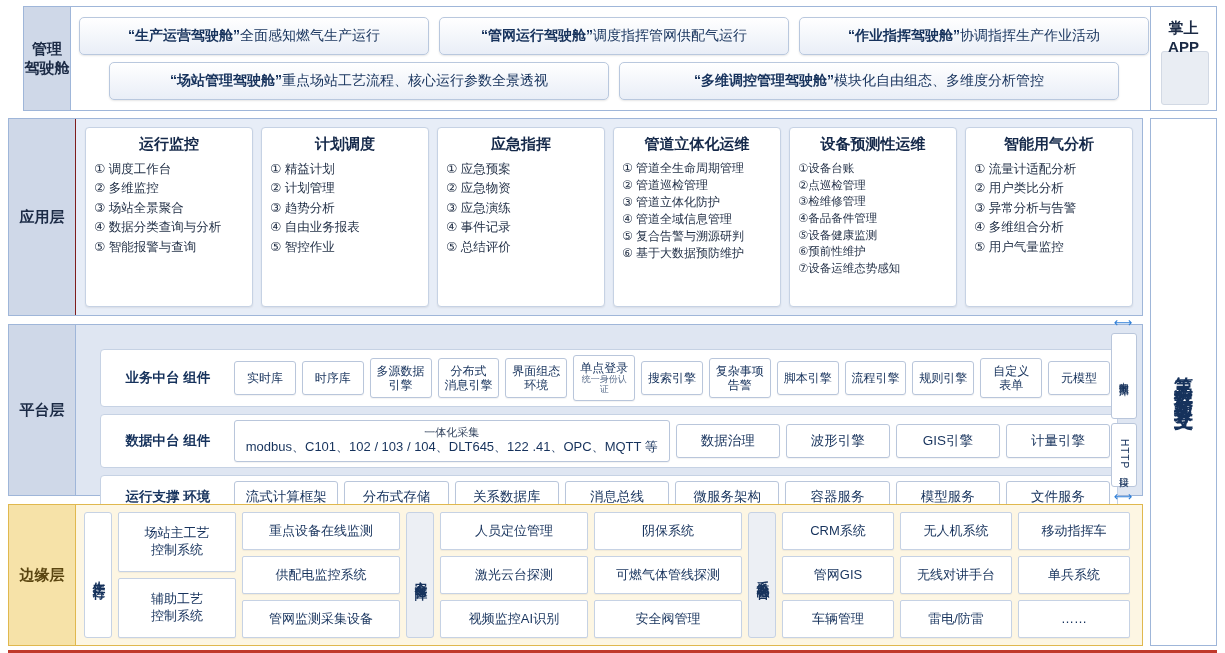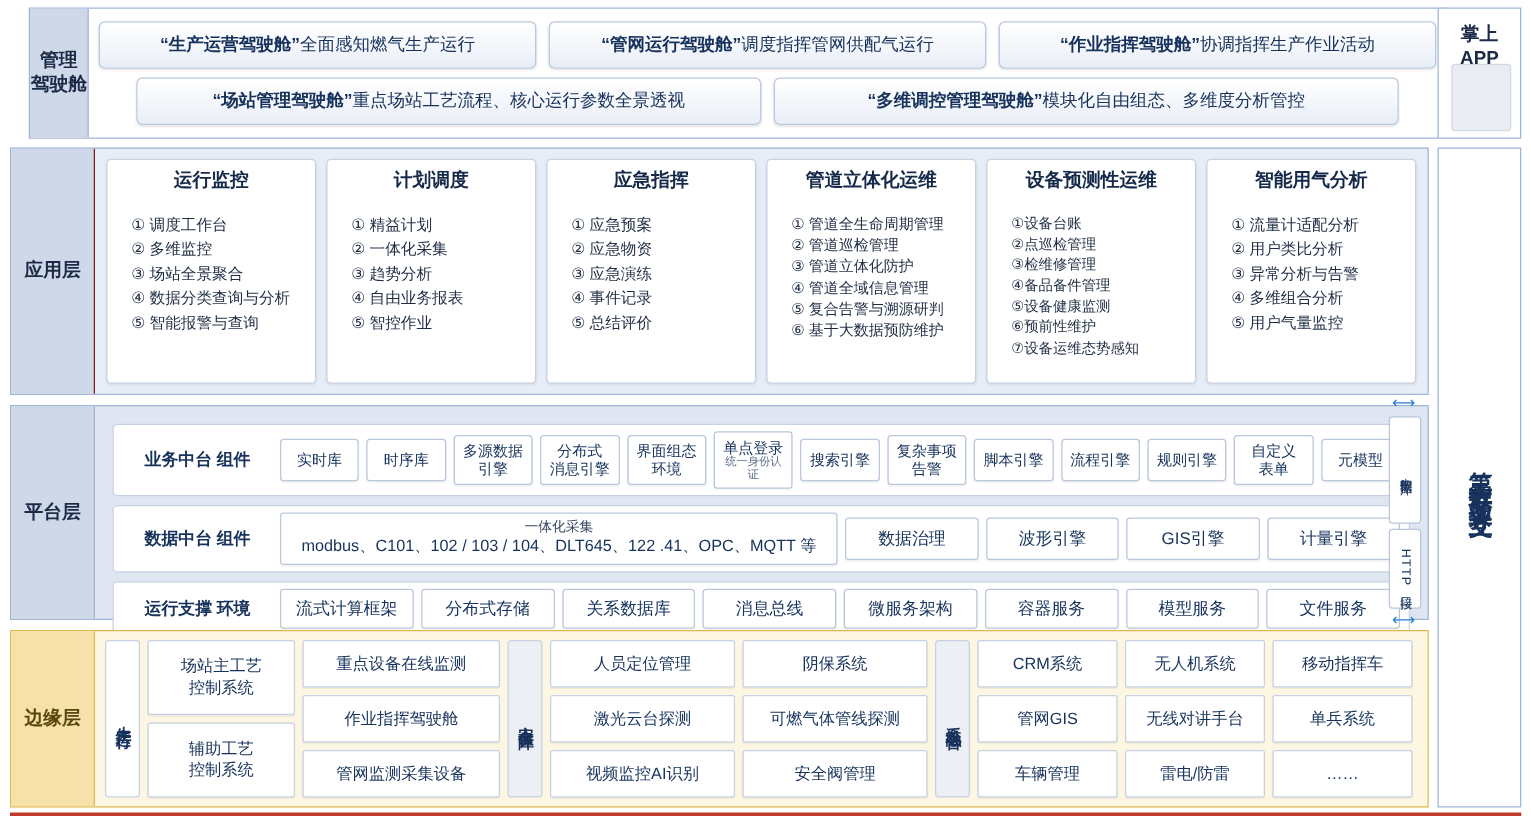--- a/index.html
+++ b/index.html
@@ -73,36 +73,36 @@
   }
   #applayer .cards{
     flex:1;display:flex;gap:8px;padding:8px 9px;box-sizing:border-box;
   }
   .app-card{
     flex:1;background:#ffffff;border:1px solid #c6d2e4;border-radius:4px;
     box-shadow:0 1px 2px rgba(0,0,0,.07);
     display:flex;flex-direction:column;padding:7px 6px 4px 6px;box-sizing:border-box;
   }
   .app-card .title{text-align:center;font-weight:bold;font-size:15px;color:#15294a;margin-bottom:6px;}
-  .app-card ul{list-style:none;margin:11px;padding:0 2px;}
+  .app-card ul{list-style:none;margin:0;padding:0 2px;}
   .app-card li{font-size:12.5px;line-height:1.55;color:#1f2d44;white-space:nowrap;}
   .app-card.dense li{font-size:11.5px;line-height:1.45;}
   .app-card.tight li{font-size:12px;line-height:1.42;}
 
   
   #platform{
     left:8px;top:324px;width:1135px;height:172px;
     border:1px solid #9fb6d9;background:#dfe6f2;
     display:flex;
   }
   #platform .lab{
     width:66px;height:100%;background:#cfd8e8;color:#1b2a45;font-size:15px;
     border-right:1px solid #9fb6d9;
   }
-  #platform .rows{flex:1;display:flex;flex-direction:column;gap:7px;padding:14px;box-sizing:border-box;}
+  #platform .rows{flex:1;display:flex;flex-direction:column;gap:7px;padding:24px;box-sizing:border-box;}
   .plat-row{
     display:flex;align-items:center;gap:6px;
     background:#ffffff;border:1px solid #c6d2e4;border-radius:4px;
     padding:5px 7px;box-sizing:border-box;flex:1;
   }
   .plat-row .rowlab{
     width:120px;flex:none;text-align:center;font-size:13.5px;font-weight:bold;color:#16325c;
   }
   .chip{
     background:#ffffff;border:1px solid #b9c6db;border-radius:3px;
@@ -247,21 +247,21 @@
           <li>③ 场站全景聚合</li>
           <li>④ 数据分类查询与分析</li>
           <li>⑤ 智能报警与查询</li>
         </ul>
       </div>
 
       <div class="app-card">
         <div class="title">计划调度</div>
         <ul>
           <li>① 精益计划</li>
-          <li>② 一体化采集</li>
+          <li>② 计划管理</li>
           <li>③ 趋势分析</li>
           <li>④ 自由业务报表</li>
           <li>⑤ 智控作业</li>
         </ul>
       </div>
 
       <div class="app-card">
         <div class="title">应急指挥</div>
         <ul>
           <li>① 应急预案</li>
@@ -386,21 +386,21 @@
 
       <div class="ecol c1">
         <div class="ebox" style="white-space:pre-line">场站主工艺
 控制系统</div>
         <div class="ebox" style="white-space:pre-line">辅助工艺
 控制系统</div>
       </div>
 
       <div class="ecol c2">
         <div class="ebox">重点设备在线监测</div>
-        <div class="ebox">作业指挥驾驶舱</div>
+        <div class="ebox">供配电监控系统</div>
         <div class="ebox">管网监测采集设备</div>
       </div>
 
       <div class="vlab gray">安全保障</div>
 
       <div class="ecol c3">
         <div class="ebox">人员定位管理</div>
         <div class="ebox">激光云台探测</div>
         <div class="ebox">视频监控AI识别</div>
       </div>

